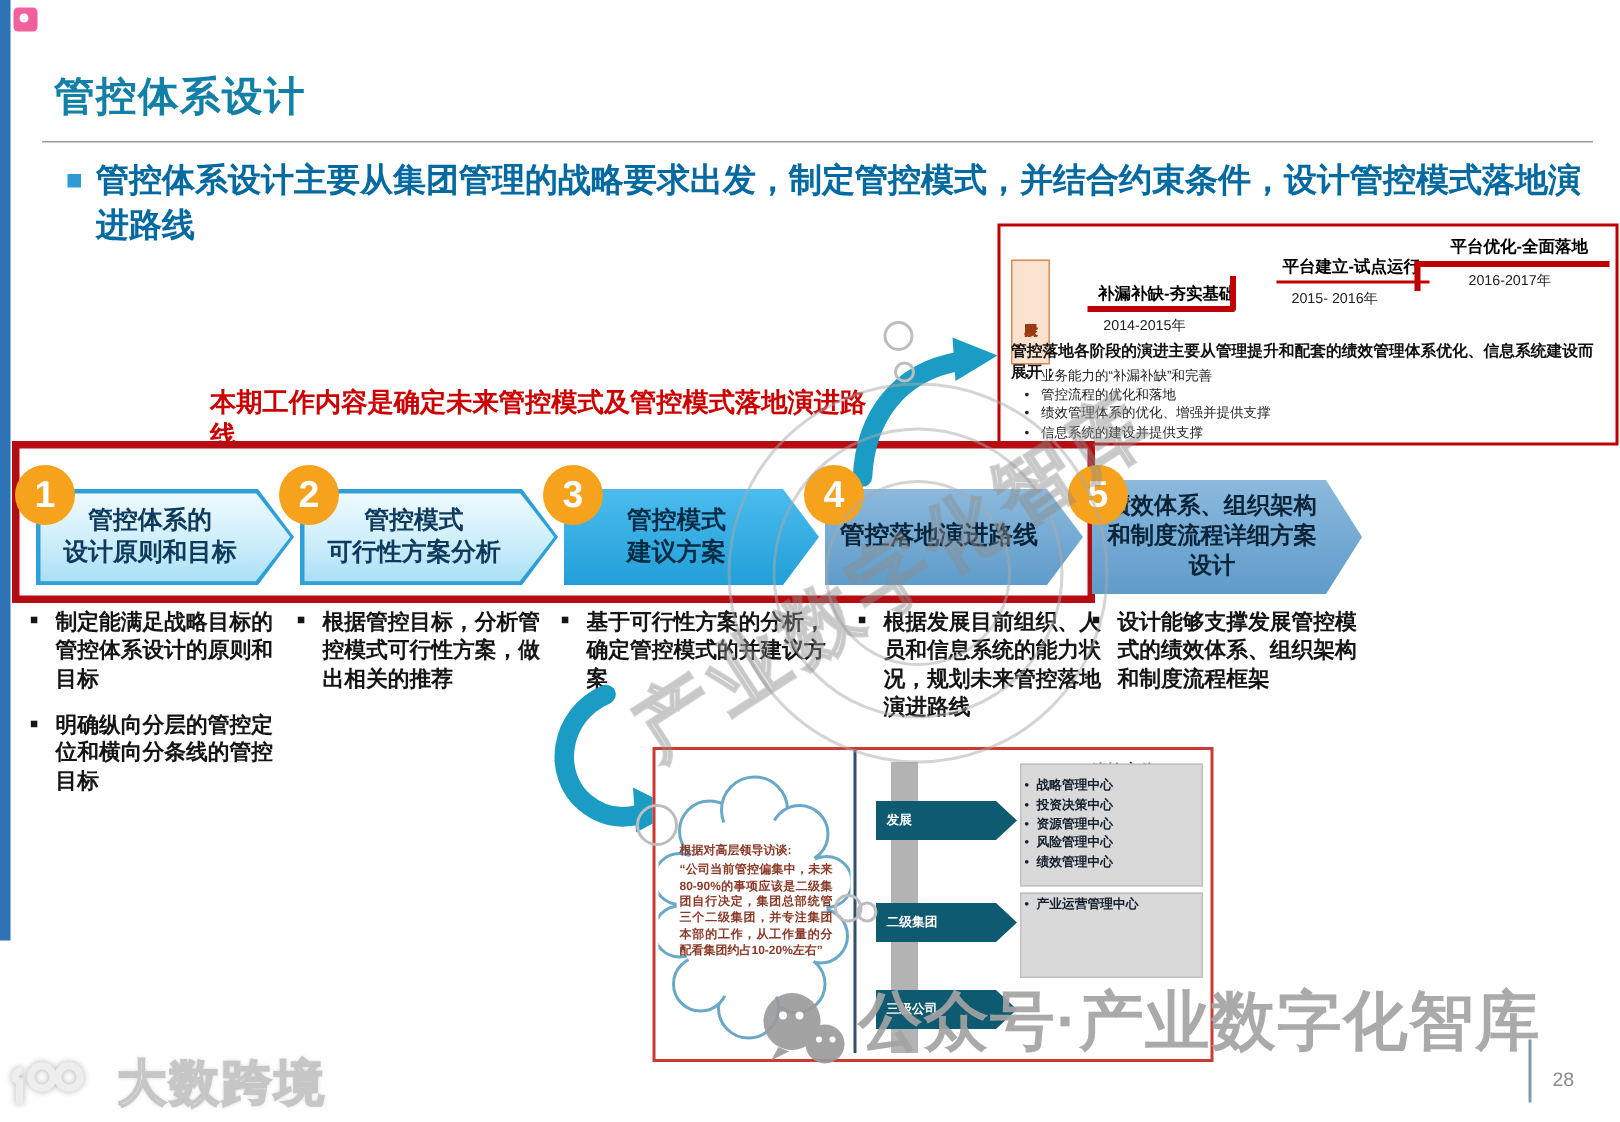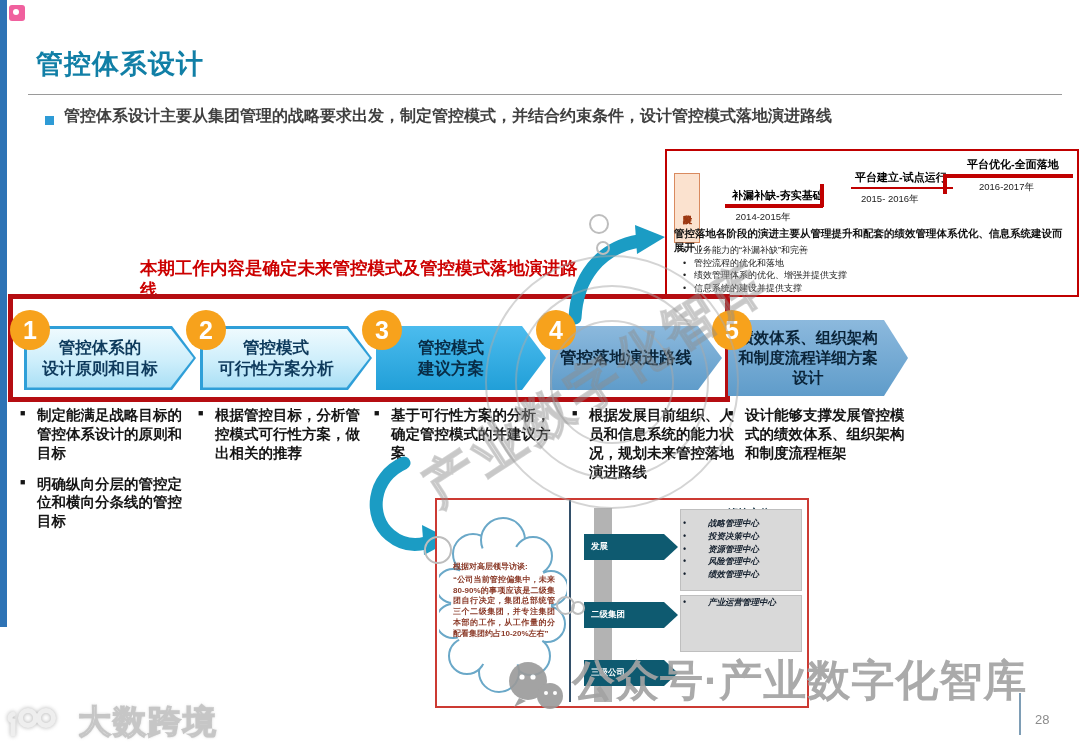--- a/index.html
+++ b/index.html
@@ -7,21 +7,21 @@
          font-family:"Liberation Sans","DejaVu Sans",sans-serif;color:#111;}
   .abs{position:absolute;}
 
   
   .left-bar{left:0;top:0;width:7px;height:627px;background:#2e73b5;}
   .brand-dot{left:9px;top:5px;width:16px;height:16px;background:#f0609e;border-radius:3px;}
   .brand-dot span{position:absolute;left:4px;top:4px;width:6px;height:6px;background:#fff;border-radius:50%;}
   .page-title{left:36px;top:46px;font-size:27px;font-weight:bold;color:#117fa6;letter-spacing:1px;}
   .title-rule{left:28px;top:94px;width:1034px;height:1px;background:#9a9a9a;}
   .intro-sq{left:45px;top:116px;width:9px;height:9px;background:#2e9bd6;}
-  .intro-text{left:64px;top:105px;width:992px;font-size:16px;font-weight:bold;color:#404040;line-height:1.35;}
+  .intro-text{left:64px;top:105px;width:992px;font-size:22px;font-weight:bold;color:#0369a1;line-height:1.35;}
 
   
   .roadmap{left:665px;top:149px;width:410px;height:144px;border:2px solid #c00000;background:#fff;}
   .roadmap .axis{position:absolute;left:7px;top:22px;width:24px;height:68px;background:#fbe2cf;border:1px solid #d98a5f;
       display:flex;align-items:center;justify-content:center;writing-mode:vertical-rl;text-orientation:upright;
       font-size:9px;color:#9c3812;font-weight:bold;line-height:1;}
   .stage-name{position:absolute;font-size:11px;font-weight:bold;color:#000;white-space:nowrap;}
   .stage-year{position:absolute;font-size:9.5px;color:#222;}
   .redline{position:absolute;background:#c00000;}
   .roadmap-desc{position:absolute;left:7px;top:76px;width:398px;font-size:10.5px;font-weight:bold;color:#111;}
@@ -69,21 +69,21 @@
   .cloud-text{position:absolute;left:16px;top:62px;width:102px;font-size:8px;line-height:1.35;color:#8b3a28;font-weight:bold;}
   .cloud-text .q-body{margin-top:2px;text-align:justify;}
   .pos-title{position:absolute;left:290px;top:6px;font-size:11px;font-weight:bold;color:#0d2e3f;}
   .pos-title-rule{position:absolute;left:256px;top:21px;width:106px;height:2px;background:#1b3d52;}
   .pos-bar{position:absolute;left:157px;top:8px;width:18px;height:194px;background:#b3b3b3;}
   .lvl-arrow{position:absolute;left:147px;width:94px;height:26px;background:#0e5a70;color:#fff;font-size:8.5px;
       display:flex;align-items:center;padding-left:7px;box-sizing:border-box;font-weight:bold;
       clip-path:polygon(0 0,calc(100% - 14px) 0,100% 50%,calc(100% - 14px) 100%,0 100%);}
   .lvl-box{position:absolute;left:243px;width:122px;background:#d9d9d9;border:1px solid #bfbfbf;box-sizing:border-box;
       font-size:8.5px;font-weight:bold;color:#14202e;}
-  .lvl-box .bx-item{position:relative;padding-left:27px;line-height:1.5;font-style:italic;}
+  .lvl-box .bx-item{position:relative;padding-left:10px;line-height:1.5;}
   .lvl-box .bx-item::before{content:"•";position:absolute;left:2px;top:0;}
   .box1{top:9px;height:82px;padding-top:7px;}
   .box2{top:95px;height:57px;display:flex;align-items:flex-start;}
   .box3{top:155px;height:48px;display:flex;align-items:center;}
 
   
   .wm-circle{position:absolute;border:2px solid rgba(170,170,170,.5);border-radius:50%;z-index:4;pointer-events:none;}
   .wm-diag{position:absolute;left:448px;top:452px;transform:rotate(-33deg);transform-origin:left bottom;
       font-size:52px;font-weight:bold;letter-spacing:5px;color:rgba(150,150,150,.16);
       -webkit-text-stroke:1.5px rgba(140,140,140,.38);white-space:nowrap;z-index:4;pointer-events:none;}

